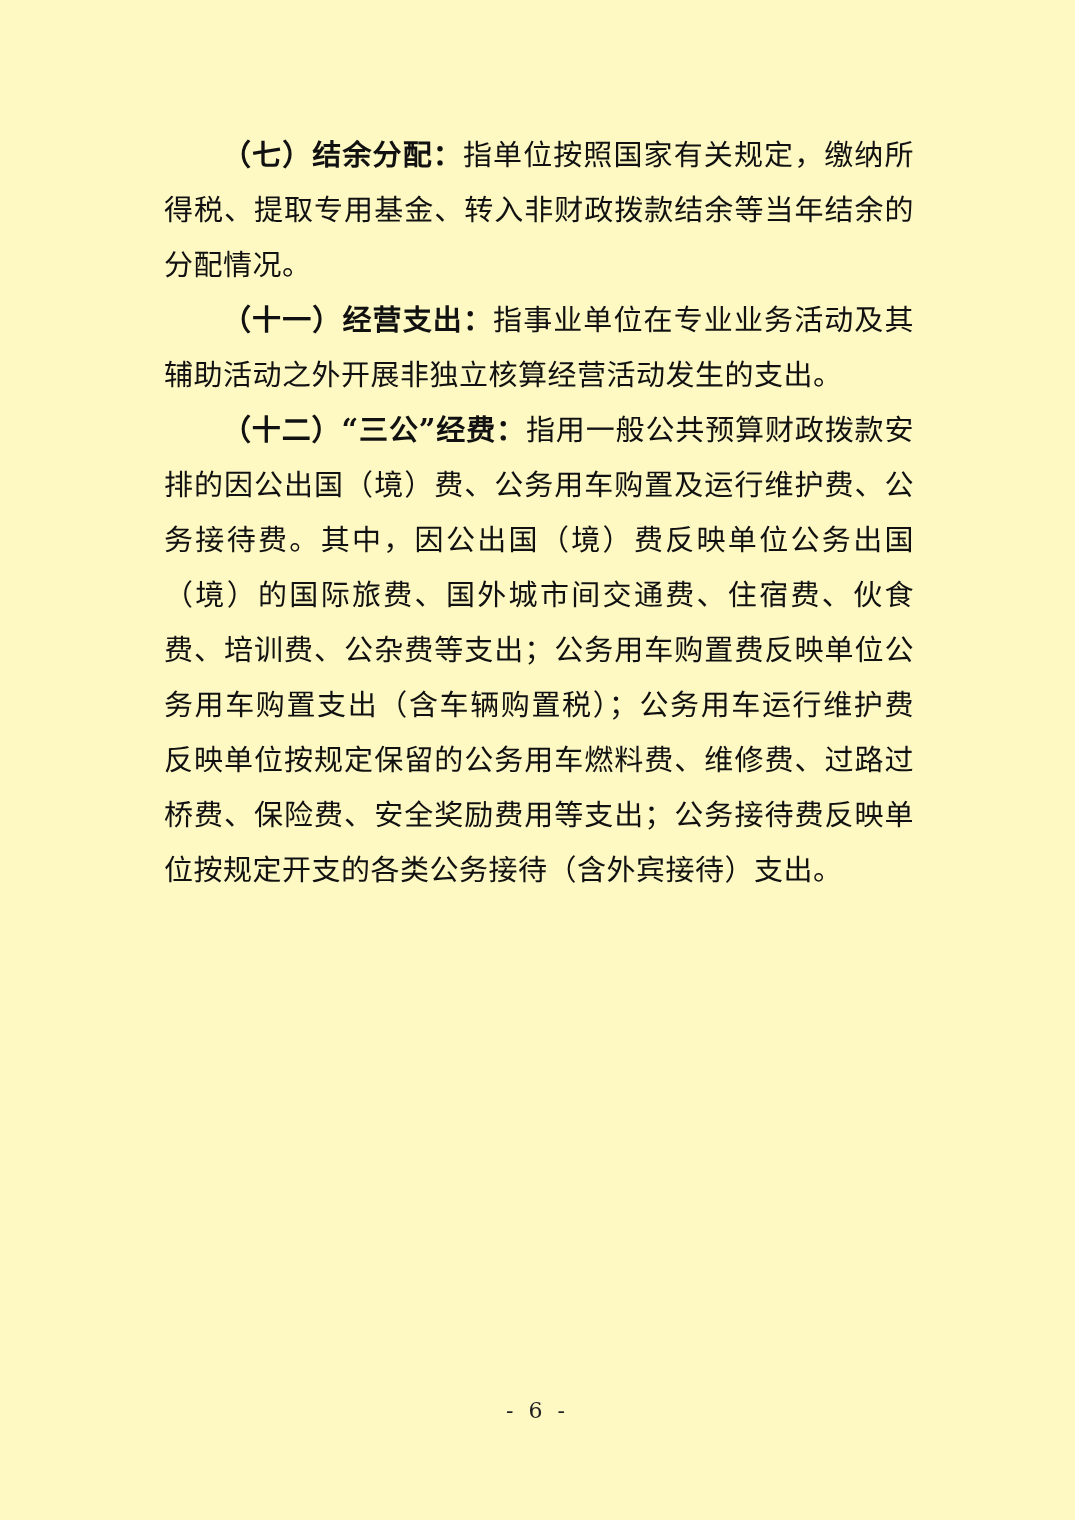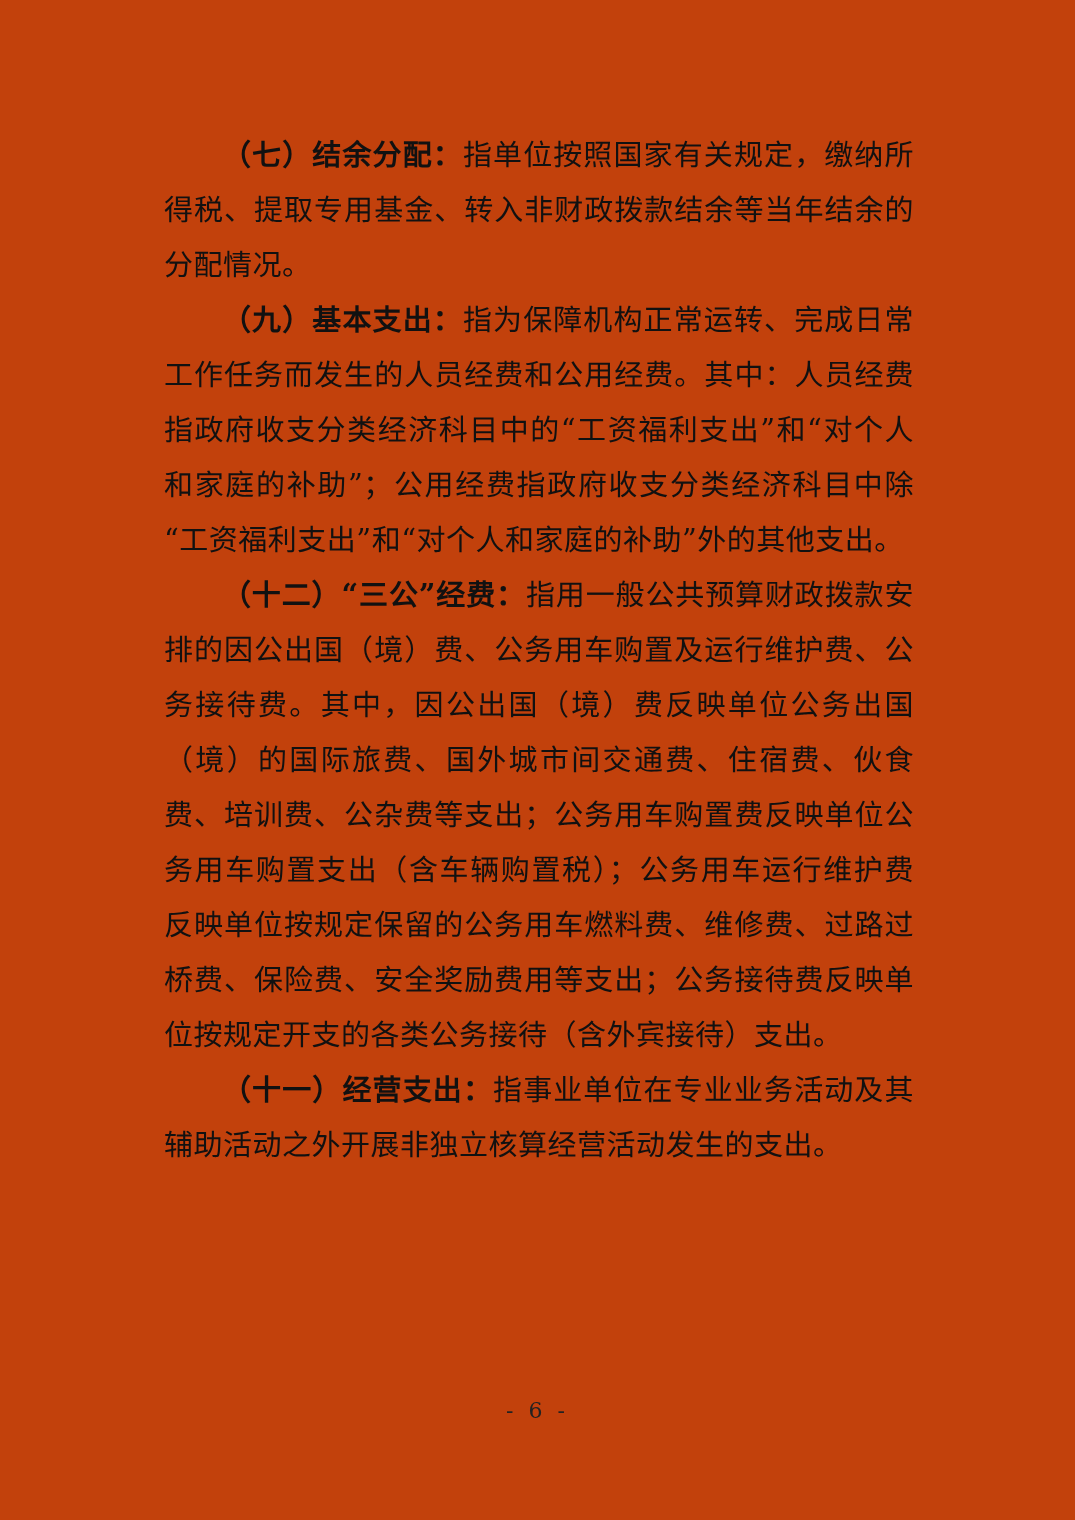--- a/index.html
+++ b/index.html
@@ -14,21 +14,21 @@
     overflow: hidden;
     font-family: "DejaVu Serif", "Liberation Serif", serif;
     color: #111111;
   }
   .page {
     position: absolute;
     left: 0;
     top: 0;
     width: 1075px;
     height: 1520px;
-    background: #c2410c;
+    background: #fef9c3;
   }
   .text-block {
     position: absolute;
     left: 164px;
     top: 128px;
     width: 750px;
   }
   .para {
     margin: 0;
     font-size: 29px;
@@ -62,26 +62,25 @@
 </head>
 <body>
 
 <div class="page">
 
   <div class="text-block">
 
     <p class="para"><span class="para-heading">（七）结余分配：</span><span class="para-body">指单位按照国家有关规定，缴纳所得税、提取专用基金、转入非财政拨款结余等当年结余的分配情况。</span></p>
 
 
-    <p class="para"><span class="para-heading">（九）基本支出：</span><span class="para-body">指为保障机构正常运转、完成日常工作任务而发生的人员经费和公用经费。其中：人员经费指政府收支分类经济科目中的“工资福利支出”和“对个人和家庭的补助”；公用经费指政府收支分类经济科目中除“工资福利支出”和“对个人和家庭的补助”外的其他支出。</span></p>
 
 
+    <p class="para"><span class="para-heading">（十一）经营支出：</span><span class="para-body">指事业单位在专业业务活动及其辅助活动之外开展非独立核算经营活动发生的支出。</span></p>
+
     <p class="para"><span class="para-heading">（十二）“三公”经费：</span><span class="para-body">指用一般公共预算财政拨款安排的因公出国（境）费、公务用车购置及运行维护费、公务接待费。其中，因公出国（境）费反映单位公务出国（境）的国际旅费、国外城市间交通费、住宿费、伙食费、培训费、公杂费等支出；公务用车购置费反映单位公务用车购置支出（含车辆购置税）；公务用车运行维护费反映单位按规定保留的公务用车燃料费、维修费、过路过桥费、保险费、安全奖励费用等支出；公务接待费反映单位按规定开支的各类公务接待（含外宾接待）支出。</span></p>
-
-    <p class="para"><span class="para-heading">（十一）经营支出：</span><span class="para-body">指事业单位在专业业务活动及其辅助活动之外开展非独立核算经营活动发生的支出。</span></p>
 
   </div>
 
   <div class="footer">
     <span class="page-number">- 6 -</span>
   </div>
 
 </div>
 
 </body></html>

